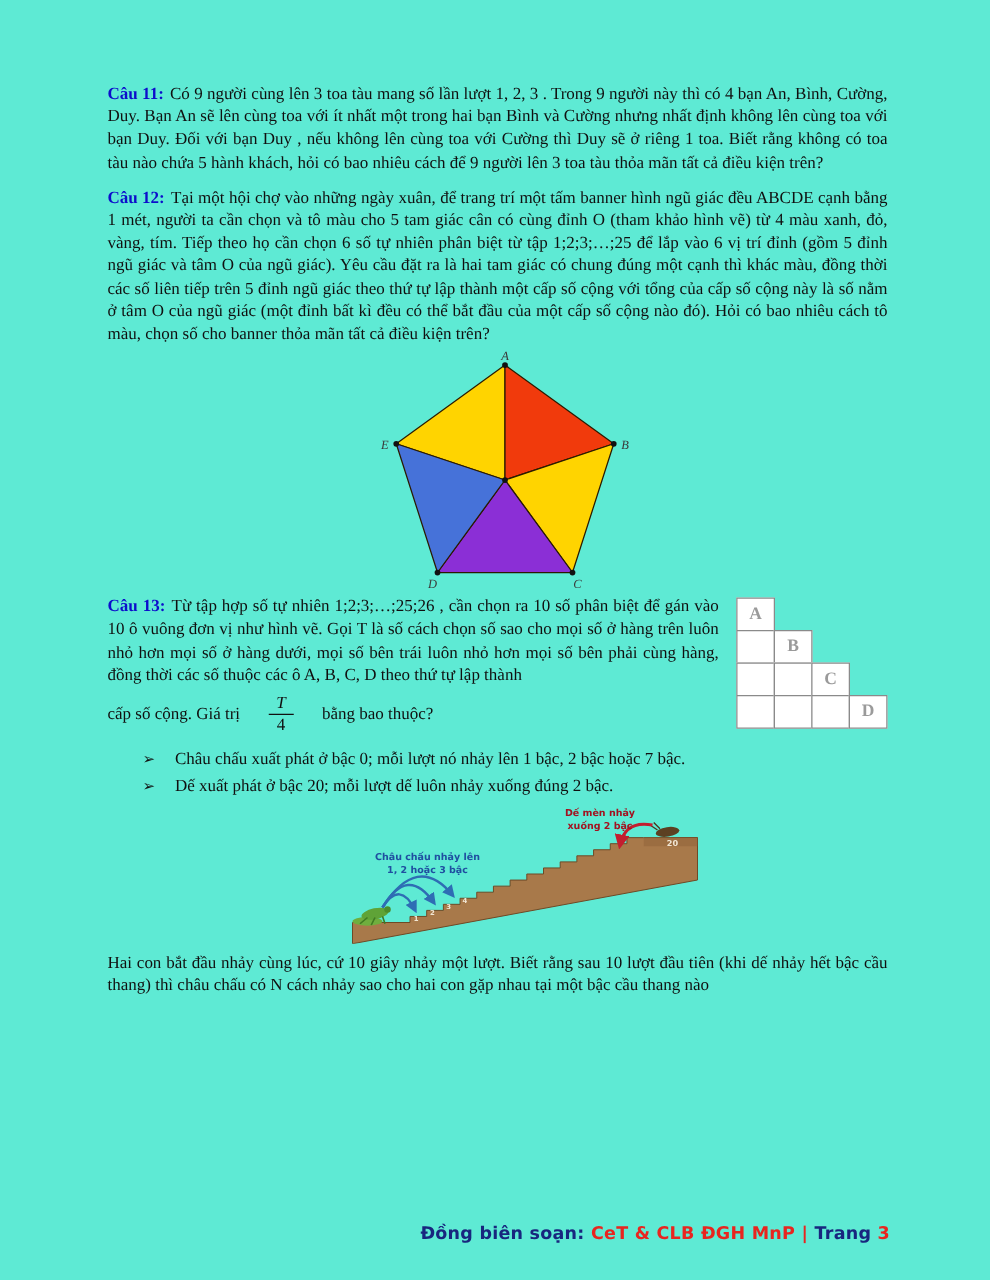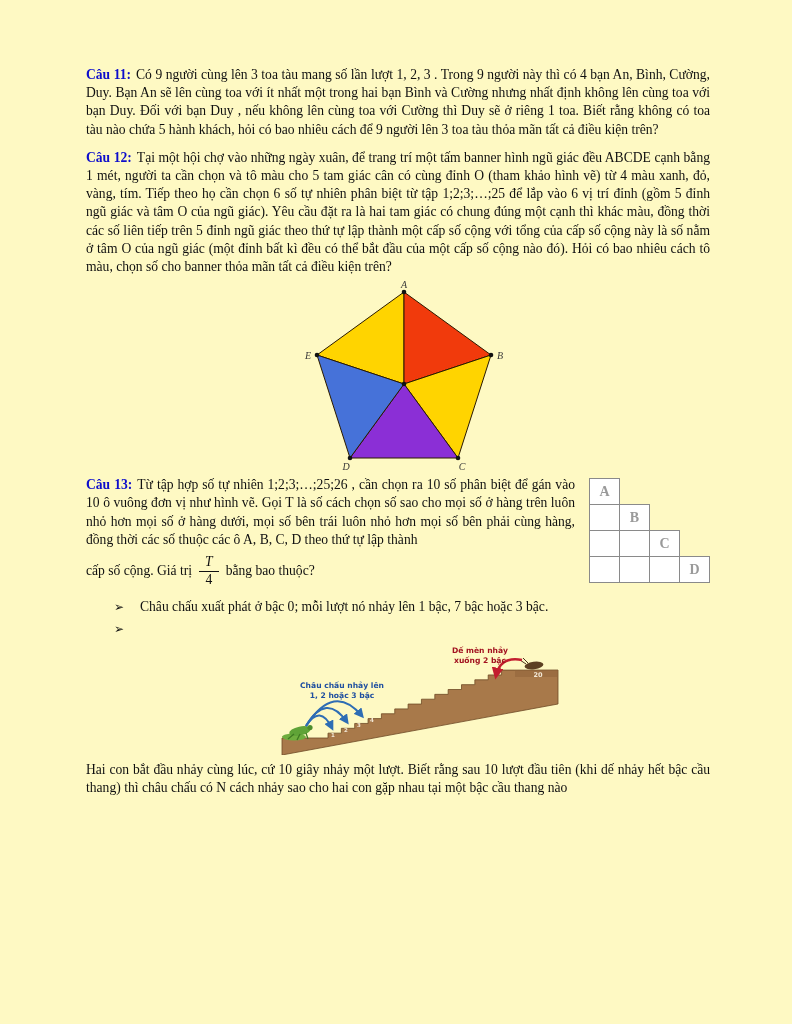--- a/index.html
+++ b/index.html
@@ -1,19 +1,19 @@
 <!DOCTYPE html>
 <html><head>
 <meta charset="utf-8">
 <style>
   html,body{margin:0;padding:0;background:#ffffff;}
   .page{
     position:relative;
     width:792px;height:1024px;
-    background:#fef9c3;
+    background:#5eead4;
     font-family:"Liberation Serif",serif;
     font-size:13.6px;line-height:18.2px;color:#101010;
     overflow:hidden;
     box-sizing:border-box;
     padding:66px 82px 0 86px;
   }
   .para{margin:0 0 10px 0;text-align:justify;}
   .qlabel{font-weight:bold;color:#0d0dcb;margin-right:5px;}
 
   
@@ -24,21 +24,21 @@
   .q13block{margin-bottom:8px;}
   .q13grid{float:right;margin:2px 0 4px 14px;padding-top:1px;padding-left:1px;}
   .grow{display:flex;}
   .gcell{
     width:29px;height:25px;border:1px solid #8a8a8a;
     margin:-1px 0 0 -1px;
     display:flex;align-items:center;justify-content:center;
     font-family:"Liberation Serif",serif;font-size:14px;font-weight:bold;color:#9a9a9a;
     background:#fff;
   }
-  .fracline{display:flex;align-items:center;margin:6px 0 10px 0;}
+  .fracline{display:flex;align-items:center;margin:6px 0 10px 0;gap:16px;}
   .frac{display:inline-flex;flex-direction:column;align-items:center;margin:0 7px;line-height:1.1;}
   .frac .num{padding:0 6px 1px 6px;border-bottom:1.2px solid #111;font-style:italic;}
   .frac .den{padding-top:1px;}
 
   
   .bullets{margin:4px 0 4px 28px;}
   .bullet-line{display:flex;margin-bottom:3.5px;}
   .bullet-char{width:26px;flex:none;font-family:"DejaVu Sans",sans-serif;font-size:12px;color:#111;}
 
   
@@ -115,24 +115,25 @@
           <span class="den">4</span>
         </span>
       <span>bằng bao thuộc?</span>
     </div>
   </div>
 
 
   <div class="bullets">
     <div class="bullet-line">
       <span class="bullet-char">➢</span>
-      <span>Châu chấu xuất phát ở bậc 0; mỗi lượt nó nhảy lên 1 bậc, 7 bậc hoặc 3 bậc.</span>
+      <span>Châu chấu xuất phát ở bậc 0; mỗi lượt nó nhảy lên 1 bậc, 2 bậc hoặc 7 bậc.</span>
     </div>
     <div class="bullet-line">
       <span class="bullet-char">➢</span>
+      <span>Dế xuất phát ở bậc 20; mỗi lượt dế luôn nhảy xuống đúng 2 bậc.</span>
     </div>
   </div>
 
   <div class="stairs-wrap">
     <svg width="295" height="113" viewBox="0 0 295 113">
       <defs>
         <marker id="arrB" markerWidth="5" markerHeight="5" refX="3.5" refY="2.5" orient="auto">
           <path d="M0,0 L5,2.5 L0,5 Z" fill="#2e6db4"></path>
         </marker>
         <marker id="arrR" markerWidth="5" markerHeight="5" refX="3.5" refY="2.5" orient="auto">
@@ -176,14 +177,21 @@
 
       <text class="stair-lbl-blue" x="72" y="46" text-anchor="middle">Châu chấu nhảy lên</text>
       <text class="stair-lbl-blue" x="72" y="56" text-anchor="middle">1, 2 hoặc 3 bậc</text>
       <text class="stair-lbl-red" x="210" y="11" text-anchor="middle">Dế mèn nhảy</text>
       <text class="stair-lbl-red" x="210" y="21" text-anchor="middle">xuống 2 bậc</text>
     </svg>
   </div>
 
   <p class="para" style="margin-bottom:14px;">Hai con bắt đầu nhảy cùng lúc, cứ 10 giây nhảy một lượt. Biết rằng sau 10 lượt đầu tiên (khi dế nhảy hết bậc cầu thang) thì châu chấu có N cách nhảy sao cho hai con gặp nhau tại một bậc cầu thang nào</p>
 
+  <div class="footer">
+    <span class="navy">Đồng biên soạn:</span>
+    <span class="red">CeT &amp; CLB ĐGH MnP</span>
+    <span class="red">|</span>
+    <span class="navy">Trang</span>
+    <span class="red">3</span>
+  </div>
 
 </div>
 
 </body></html>

